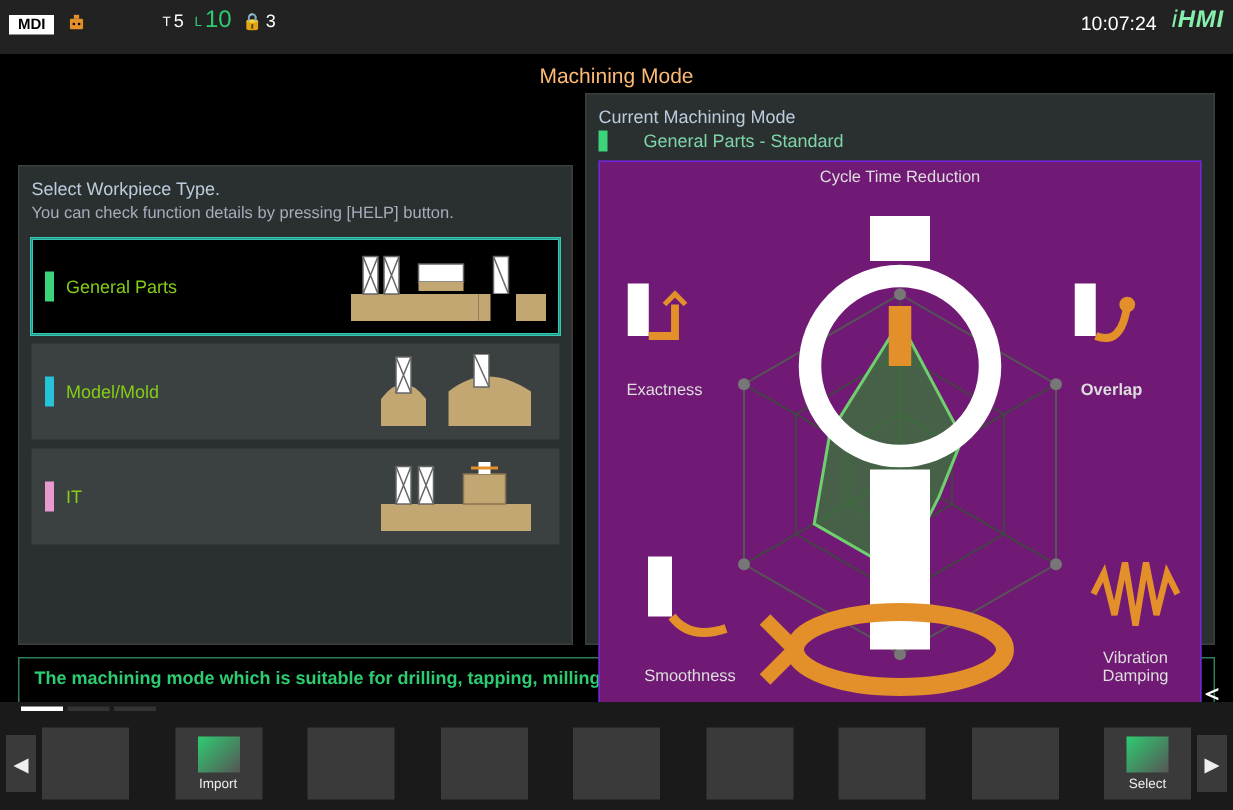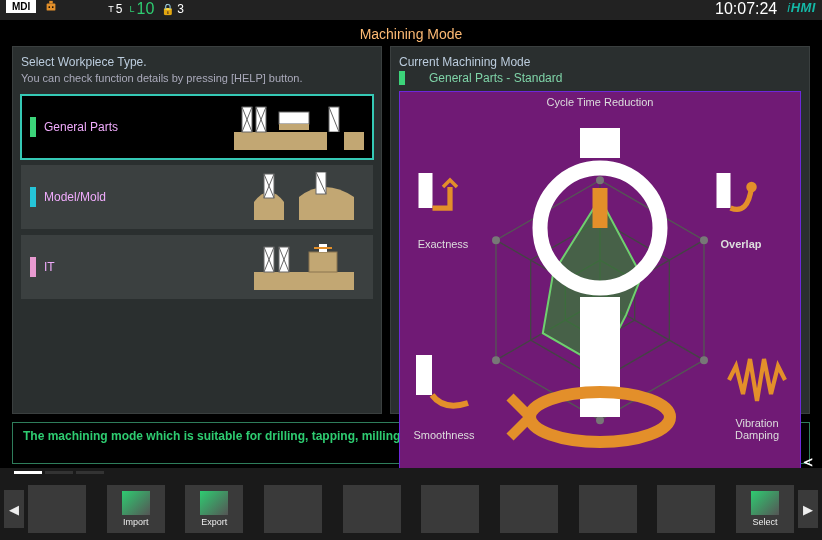--- a/index.html
+++ b/index.html
@@ -1,42 +1,42 @@
 <!DOCTYPE html>
 <html><head>
 <meta charset="utf-8">
 <style>
   * { box-sizing: border-box; margin: 0; padding: 0; }
   body { background: #fff; font-family: Arial, sans-serif; font-size: 12px; }
   .screen { position: relative; width: 822px; height: 540px; margin: 0 auto; background: #000; color: #ccc; }
-  .topbar { height: 20px; background: #222; display: flex; align-items: flex-start; padding: 0 6px; color: #fff; font-size: 10px; }
+  .topbar { height: 36px; background: #222; display: flex; align-items: flex-end; padding: 13px 6px; color: #fff; font-size: 10px; }
   .topbar .mode { background: #fff; color: #000; padding: 1px 6px; font-weight: bold; margin-right: 8px; }
   .topbar .robot { width: 14px; height: 14px; margin-right: 50px; }
   .topbar .stats { display: flex; gap: 2px; align-items: center; font-size: 11px; }
   .topbar .stats span.t { color: #fff; font-size:9px; vertical-align: super;}
   .topbar .stats span.v5 { color: #fff; font-size:12px; }
   .topbar .stats span.l { color: #2ecc71; font-size:9px; vertical-align: super;}
   .topbar .stats span.v10 { color: #2ecc71; font-size:16px;}
   .topbar .stats span.lock { color:#fff; font-size:11px;}
   .topbar .stats span.v3 { color:#fff; font-size:12px;}
   .topbar .spacer { flex: 1; }
-  .topbar .time { color: #fff; margin-right: 10px; font-size: 16px; }
-  .topbar .brand { color: #14b8a6; font-style: italic; font-weight: bold; font-size: 13px; letter-spacing:0.5px;}
+  .topbar .time { color: #fff; margin-right: 10px; font-size: 13px; }
+  .topbar .brand { color: #86efac; font-style: italic; font-weight: bold; font-size: 16px; letter-spacing:0.5px;}
   .titlebar { text-align: center; padding: 6px 0 4px; color: #fdba74; font-size: 14px; }
   .main { display: flex; gap: 8px; padding: 0 12px; height: 368px;}
   .panel { background: #2a2f2f; border: 1px solid #3a3f3f; padding: 8px; }
-  .left { width: 370px; display:flex; flex-direction:column;}
+  .left { width: 370px; display:flex; flex-direction:column;margin-top:48px;}
   .right { flex: 1; display:flex; flex-direction:column;}
   .panel-header { color: #bcd; font-size: 12px; margin-bottom: 2px; }
   .panel-sub { color: #aab; font-size: 11px; margin-bottom: 10px; line-height: 1.3;}
   .wp-list { display:flex; flex-direction:column; gap:6px; flex:1;}
   .wp-item { background: #3b4040; height: 64px; display:flex; align-items:center; padding: 0 8px; border: 1px solid transparent;}
   .wp-item.selected { background:#000; border:1px solid #35c9b5; box-shadow: 0 0 0 1px #35c9b5;}
   .wp-color { width: 6px; height: 20px; margin-right: 8px; }
-  .wp-label { flex:1; color: #f0abfc; font-size: 12px; }
+  .wp-label { flex:1; color: #84cc16; font-size: 12px; }
   .wp-icon { width: 130px; height: 50px; display:flex; align-items:center; justify-content:center;}
   .right .mode-name { color:#7fd4a8; font-size:12px; display:flex; align-items:center; gap:24px; margin-bottom:6px;}
   .right .mode-name .sq { width:6px; height:14px; background:#3cd47a;}
   .radar-wrap { flex:1; background:#701a75; border:1px solid #6d28d9; position:relative;}
   .radar-wrap svg { width:100%; height:100%;}
   .axis-label { position:absolute; color:#ddd; font-size:11px; text-align:center; line-height:1.1;}
   .axis-icon { width:20px; height:20px; display:block; margin: 0 auto 2px;}
   .helpbar { margin:8px 12px 0; border:1px solid #2e7d5b; padding:6px 10px; color:#2ecc71; font-size:12px; font-weight:bold; line-height:1.3; height:42px;}
   .bottom { position:absolute; left:0; right:0; bottom:0; height:72px; background:#1a1a1a;}
   .pager { height:10px; display:flex; gap:3px; padding:3px 14px;}
@@ -164,21 +164,21 @@
         <span>Vibration Damping</span>
       </div>
       <div class="axis-label" style="bottom:4px; left:50%; transform:translateX(-50%);">
         <svg class="axis-icon" viewBox="0 0 20 20">
               <rect x="8" y="2" width="4" height="12" fill="#fff"></rect>
               <ellipse cx="10" cy="14" rx="7" ry="2.5" fill="none" stroke="#e38f2a" stroke-width="1.2"></ellipse>
               <path d="M3 14 L1 12 M3 14 L1 16" stroke="#e38f2a"></path>
             </svg>
         <span style="color:#e38f2a">Tapping Speed</span>
       </div>
-      <div class="axis-label" style="bottom:54px; left:4px; width:80px;">
+      <div class="axis-label" style="bottom:54px; left:20px; width:80px;">
         <svg class="axis-icon" viewBox="0 0 20 20">
               <rect x="3" y="2" width="4" height="10" fill="#fff"></rect>
               <path d="M7 12 Q10 16 16 14" stroke="#e38f2a" fill="none" stroke-width="1.5"></path>
             </svg>
         <span>Smoothness</span>
       </div>
       <div class="axis-label" style="top:74px; left:8px; width:70px;">
         <svg class="axis-icon" viewBox="0 0 20 20">
               <rect x="3" y="2" width="4" height="10" fill="#fff"></rect>
               <path d="M7 12 L12 12 L12 6" stroke="#e38f2a" fill="none" stroke-width="1.5"></path>
@@ -221,50 +221,46 @@
     <div class="navbtn">◀</div>
     <div id="sk-container" style="display:flex; gap:4px; flex:1; justify-content:space-between;">
           <div class="sk empty">
             <div class="skicon"></div>
             <span></span>
           </div>
           <div class="sk labeled">
             <div class="skicon"></div>
             <span>Import</span>
           </div>
+          <div class="sk empty">
+            <div class="skicon"></div>
+            <span></span>
+          </div>
+          <div class="sk empty">
+            <div class="skicon"></div>
+            <span></span>
+          </div>
+          <div class="sk empty">
+            <div class="skicon"></div>
+            <span></span>
+          </div>
+          <div class="sk empty">
+            <div class="skicon"></div>
+            <span></span>
+          </div>
+          <div class="sk empty">
+            <div class="skicon"></div>
+            <span></span>
+          </div>
+          <div class="sk empty">
+            <div class="skicon"></div>
+            <span></span>
+          </div>
           <div class="sk labeled">
             <div class="skicon"></div>
-            <span>Export</span>
-          </div>
-          <div class="sk empty">
-            <div class="skicon"></div>
-            <span></span>
-          </div>
-          <div class="sk empty">
-            <div class="skicon"></div>
-            <span></span>
-          </div>
-          <div class="sk empty">
-            <div class="skicon"></div>
-            <span></span>
-          </div>
-          <div class="sk empty">
-            <div class="skicon"></div>
-            <span></span>
-          </div>
-          <div class="sk empty">
-            <div class="skicon"></div>
-            <span></span>
-          </div>
-          <div class="sk empty">
-            <div class="skicon"></div>
-            <span></span>
-          </div>
-          <div class="sk labeled">
-            <div class="skicon"></div>
             <span>Select</span>
           </div>
         </div>
     <div class="navbtn">▶</div>
   </div>
 </div>
 
 </div>
 
 </body></html>

